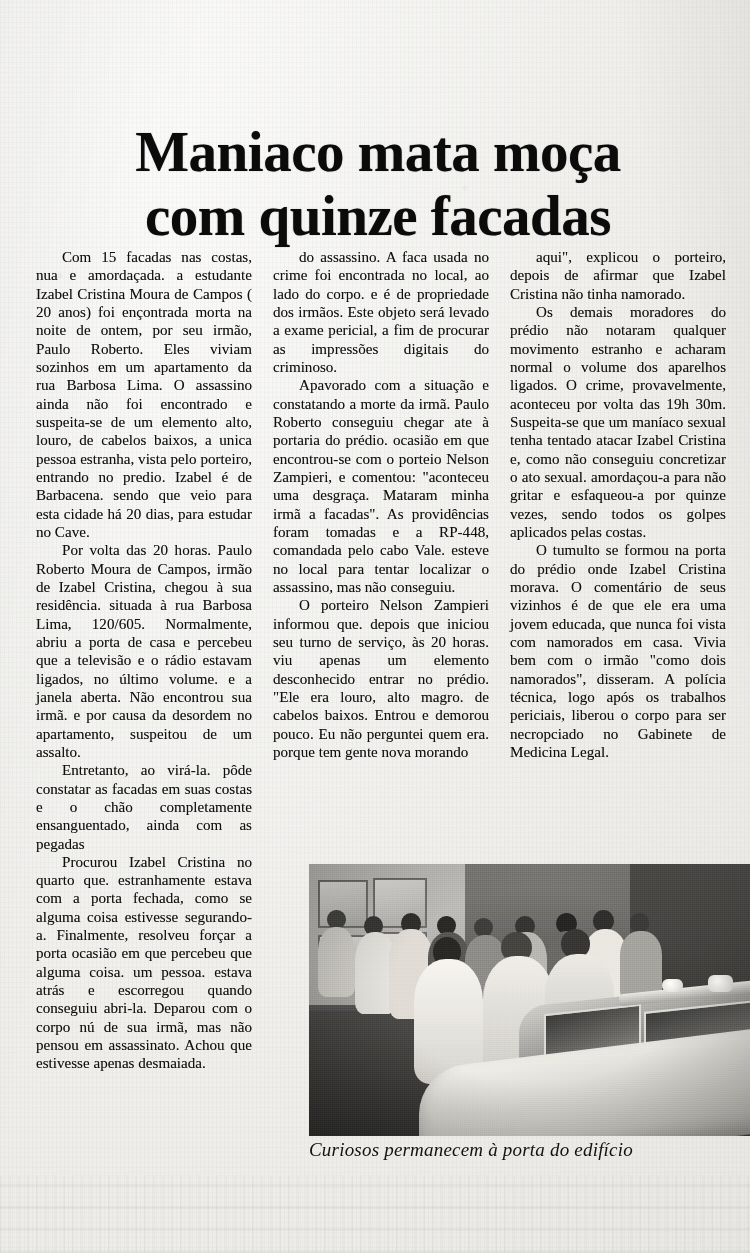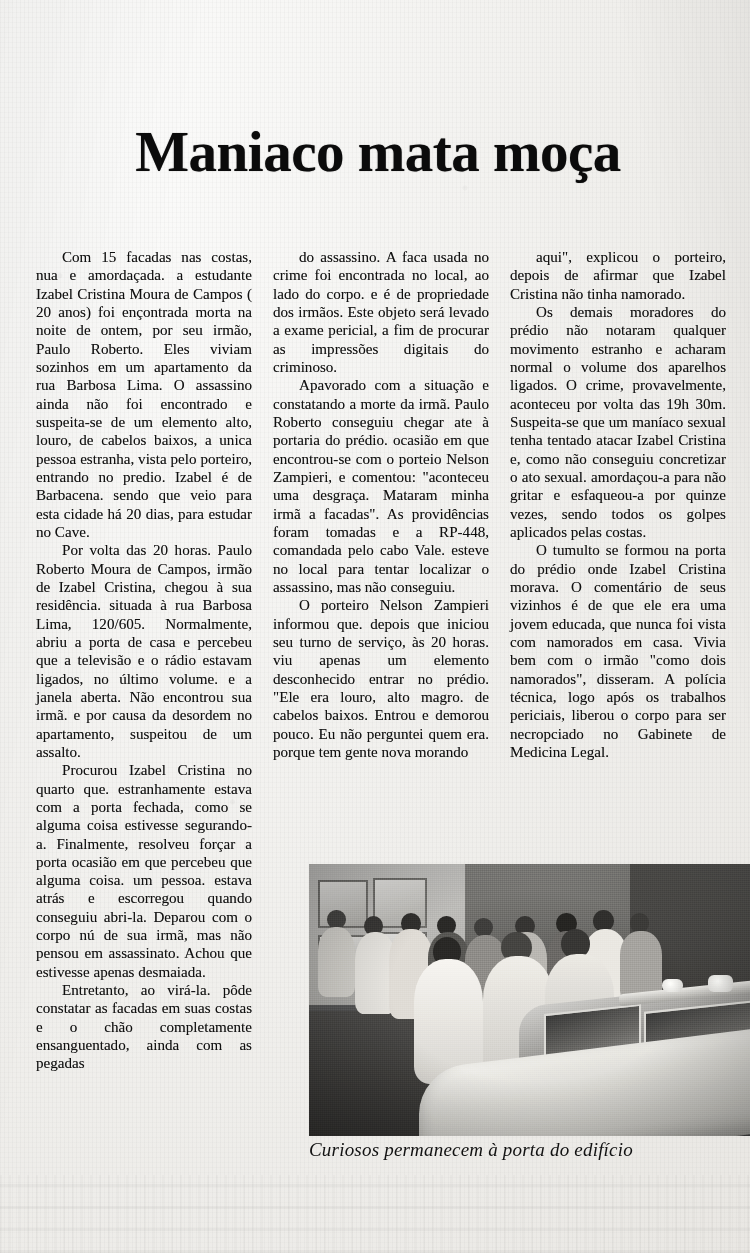--- a/index.html
+++ b/index.html
@@ -227,29 +227,30 @@
 </style>
 </head>
 <body>
 
 <div class="clipping">
 
   <div class="paper-grain"></div>
 
   <h1 class="headline">
     <span class="hl-line">Maniaco mata moça</span>
+    <span class="hl-line">com quinze facadas</span>
   </h1>
 
   <div class="columns">
 
     <div class="col col-1">
       <p>Com 15 facadas nas costas, nua e amordaçada. a estudante Izabel Cristina Moura de Campos ( 20 anos) foi ençontrada morta na noite de ontem, por seu irmão, Paulo Roberto. Eles viviam sozinhos em um apartamento da rua Barbosa Lima. O assassino ainda não foi encontrado e suspeita-se de um elemento alto, louro, de cabelos baixos, a unica pessoa estranha, vista pelo porteiro, entrando no predio. Izabel é de Barbacena. sendo que veio para esta cidade há 20 dias, para estudar no Cave.</p>
       <p>Por volta das 20 horas. Paulo Roberto Moura de Campos, irmão de Izabel Cristina, chegou à sua residência. situada à rua Barbosa Lima, 120/605. Normalmente, abriu a porta de casa e percebeu que a televisão e o rádio estavam ligados, no último volume. e a janela aberta. Não encontrou sua irmã. e por causa da desordem no apartamento, suspeitou de um assalto.</p>
+      <p>Entretanto, ao virá-la. pôde constatar as facadas em suas costas e o chão completamente ensanguentado, ainda com as pegadas</p>
       <p>Procurou Izabel Cristina no quarto que. estranhamente estava com a porta fechada, como se alguma coisa estivesse segurando-a. Finalmente, resolveu forçar a porta ocasião em que percebeu que alguma coisa. um pessoa. estava atrás e escorregou quando conseguiu abri-la. Deparou com o corpo nú de sua irmã, mas não pensou em assassinato. Achou que estivesse apenas desmaiada.</p>
-      <p>Entretanto, ao virá-la. pôde constatar as facadas em suas costas e o chão completamente ensanguentado, ainda com as pegadas</p>
     </div>
 
     <div class="col col-2">
       <p>do assassino. A faca usada no crime foi encontrada no local, ao lado do corpo. e é de propriedade dos irmãos. Este objeto será levado a exame pericial, a fim de procurar as impressões digitais do criminoso.</p>
       <p>Apavorado com a situação e constatando a morte da irmã. Paulo Roberto conseguiu chegar ate à portaria do prédio. ocasião em que encontrou-se com o porteio Nelson Zampieri, e comentou: "aconteceu uma desgraça. Mataram minha irmã a facadas". As providências foram tomadas e a RP-448, comandada pelo cabo Vale. esteve no local para tentar localizar o assassino, mas não conseguiu.</p>
       <p>O porteiro Nelson Zampieri informou que. depois que iniciou seu turno de serviço, às 20 horas. viu apenas um elemento desconhecido entrar no prédio. "Ele era louro, alto magro. de cabelos baixos. Entrou e demorou pouco. Eu não perguntei quem era. porque tem gente nova morando</p>
     </div>
 
     <div class="col col-3">
       <p>aqui", explicou o porteiro, depois de afirmar que Izabel Cristina não tinha namorado.</p>

